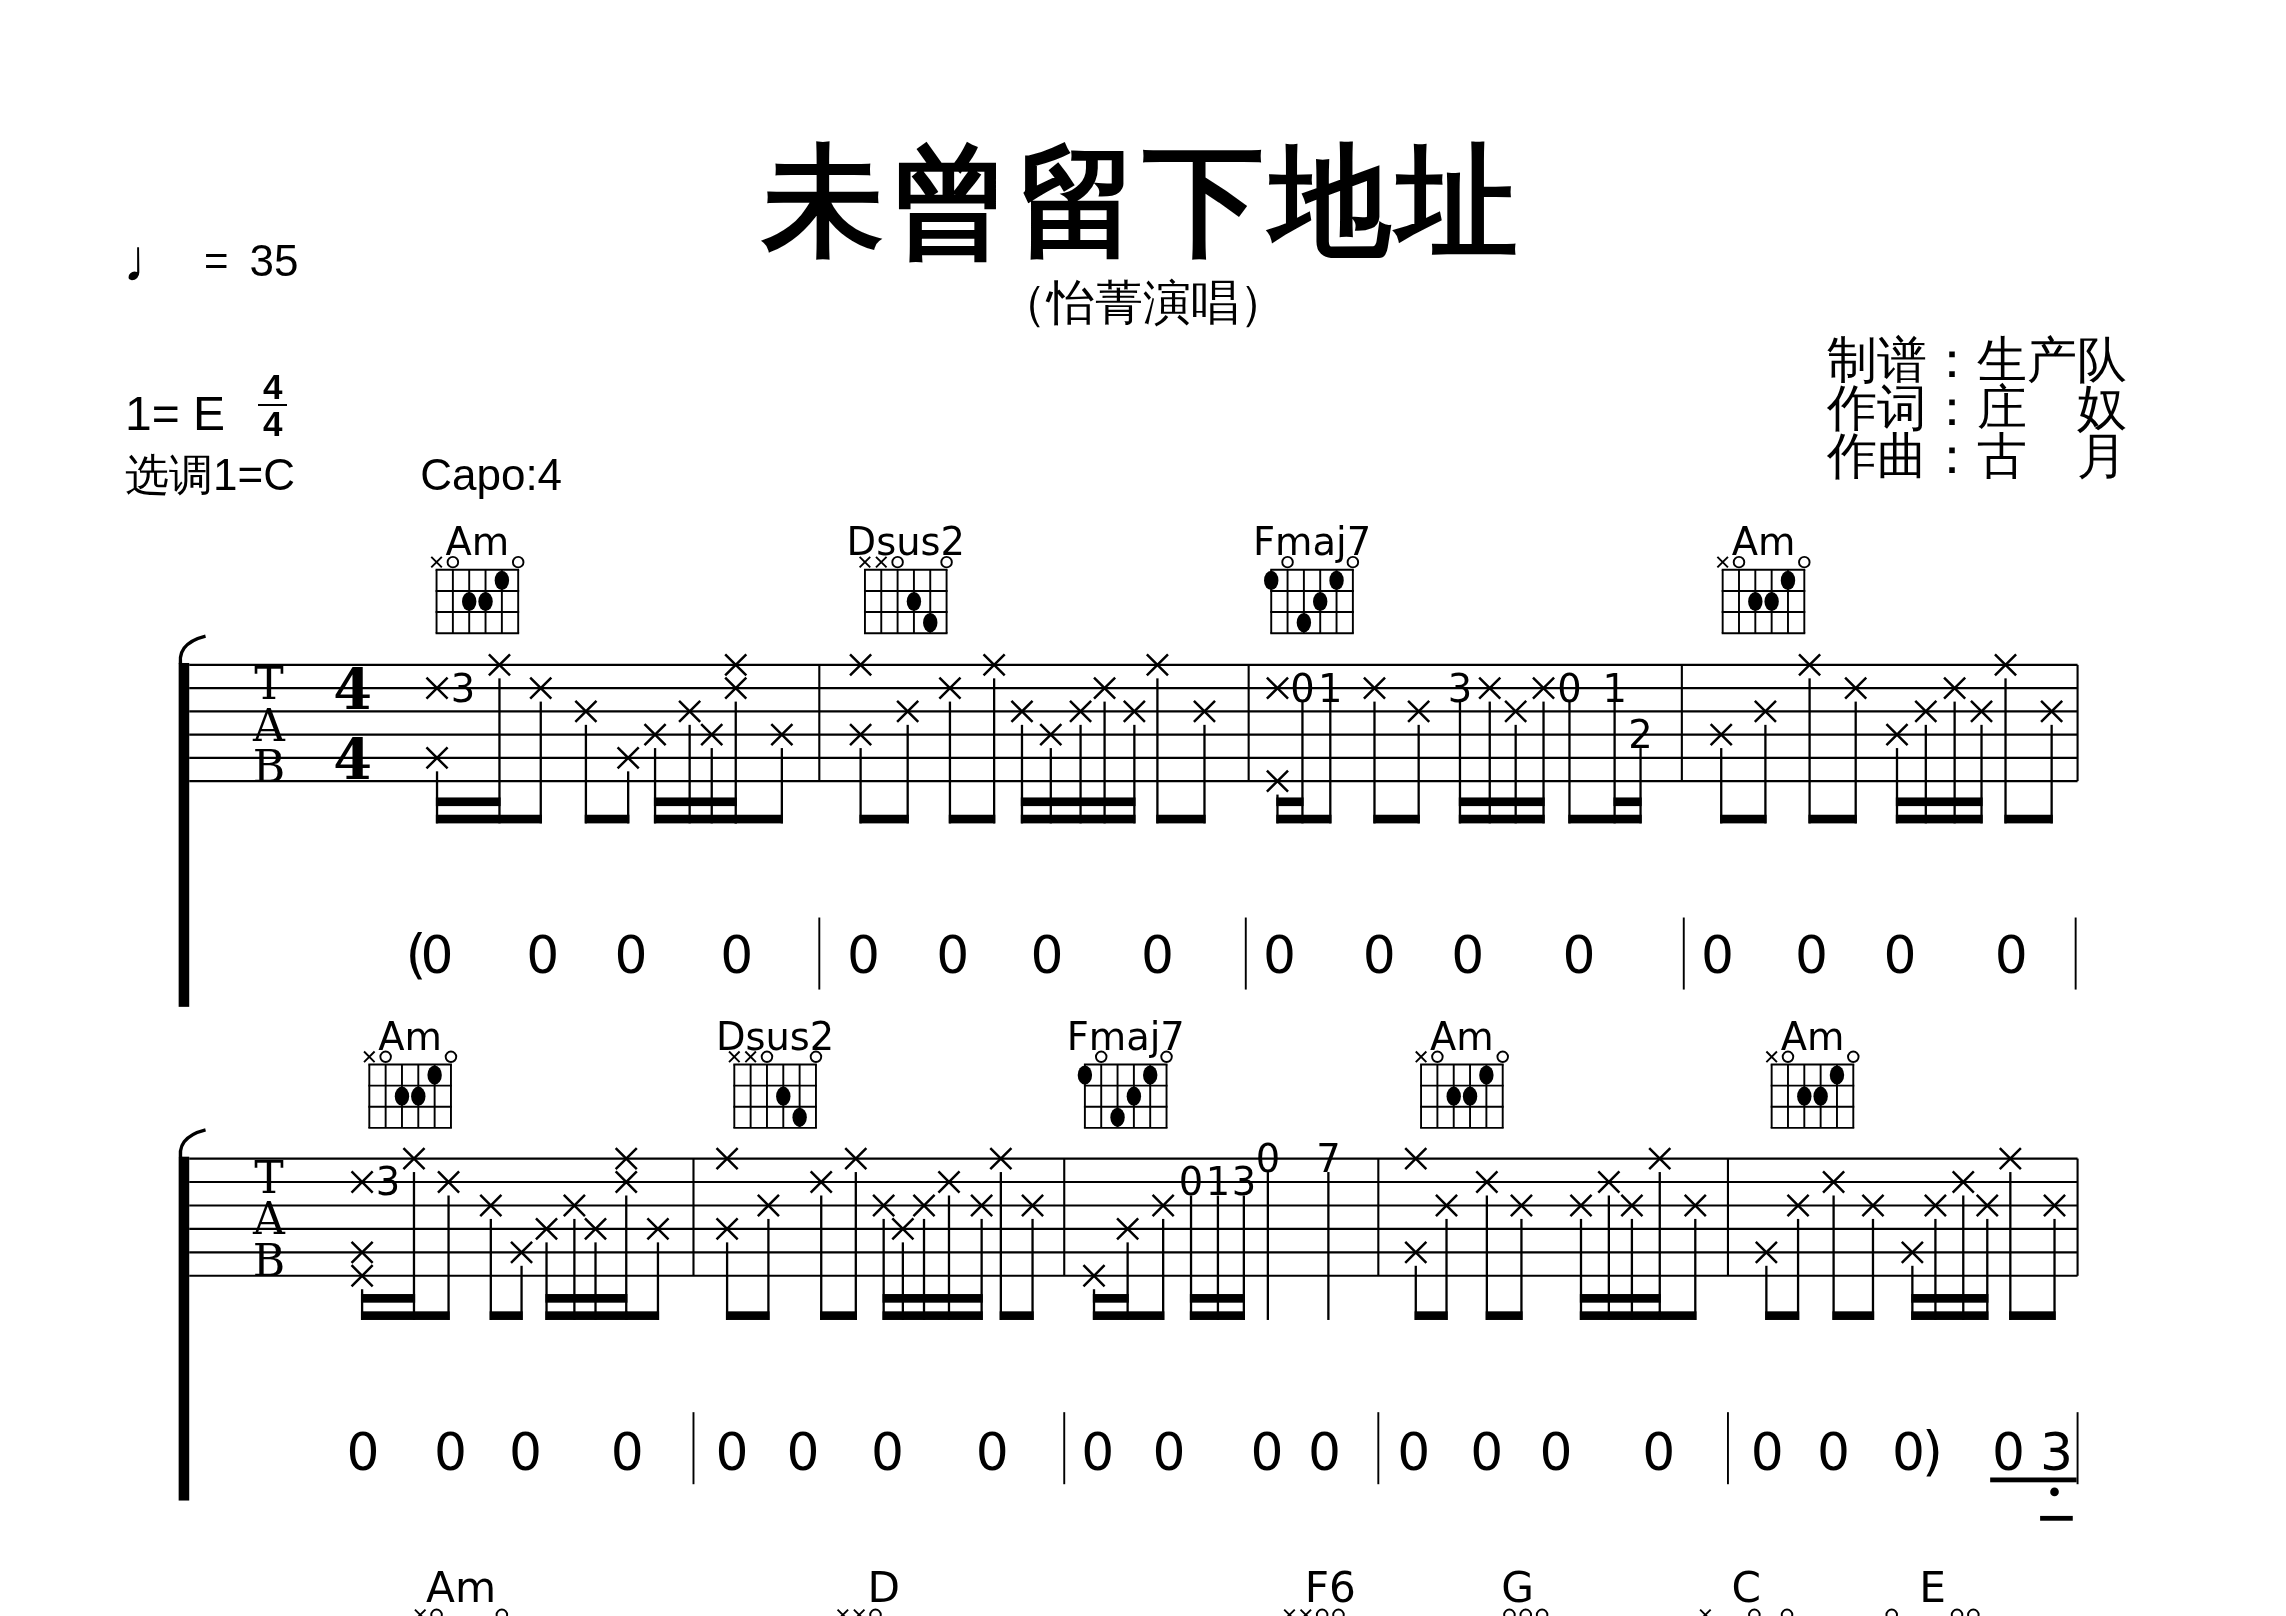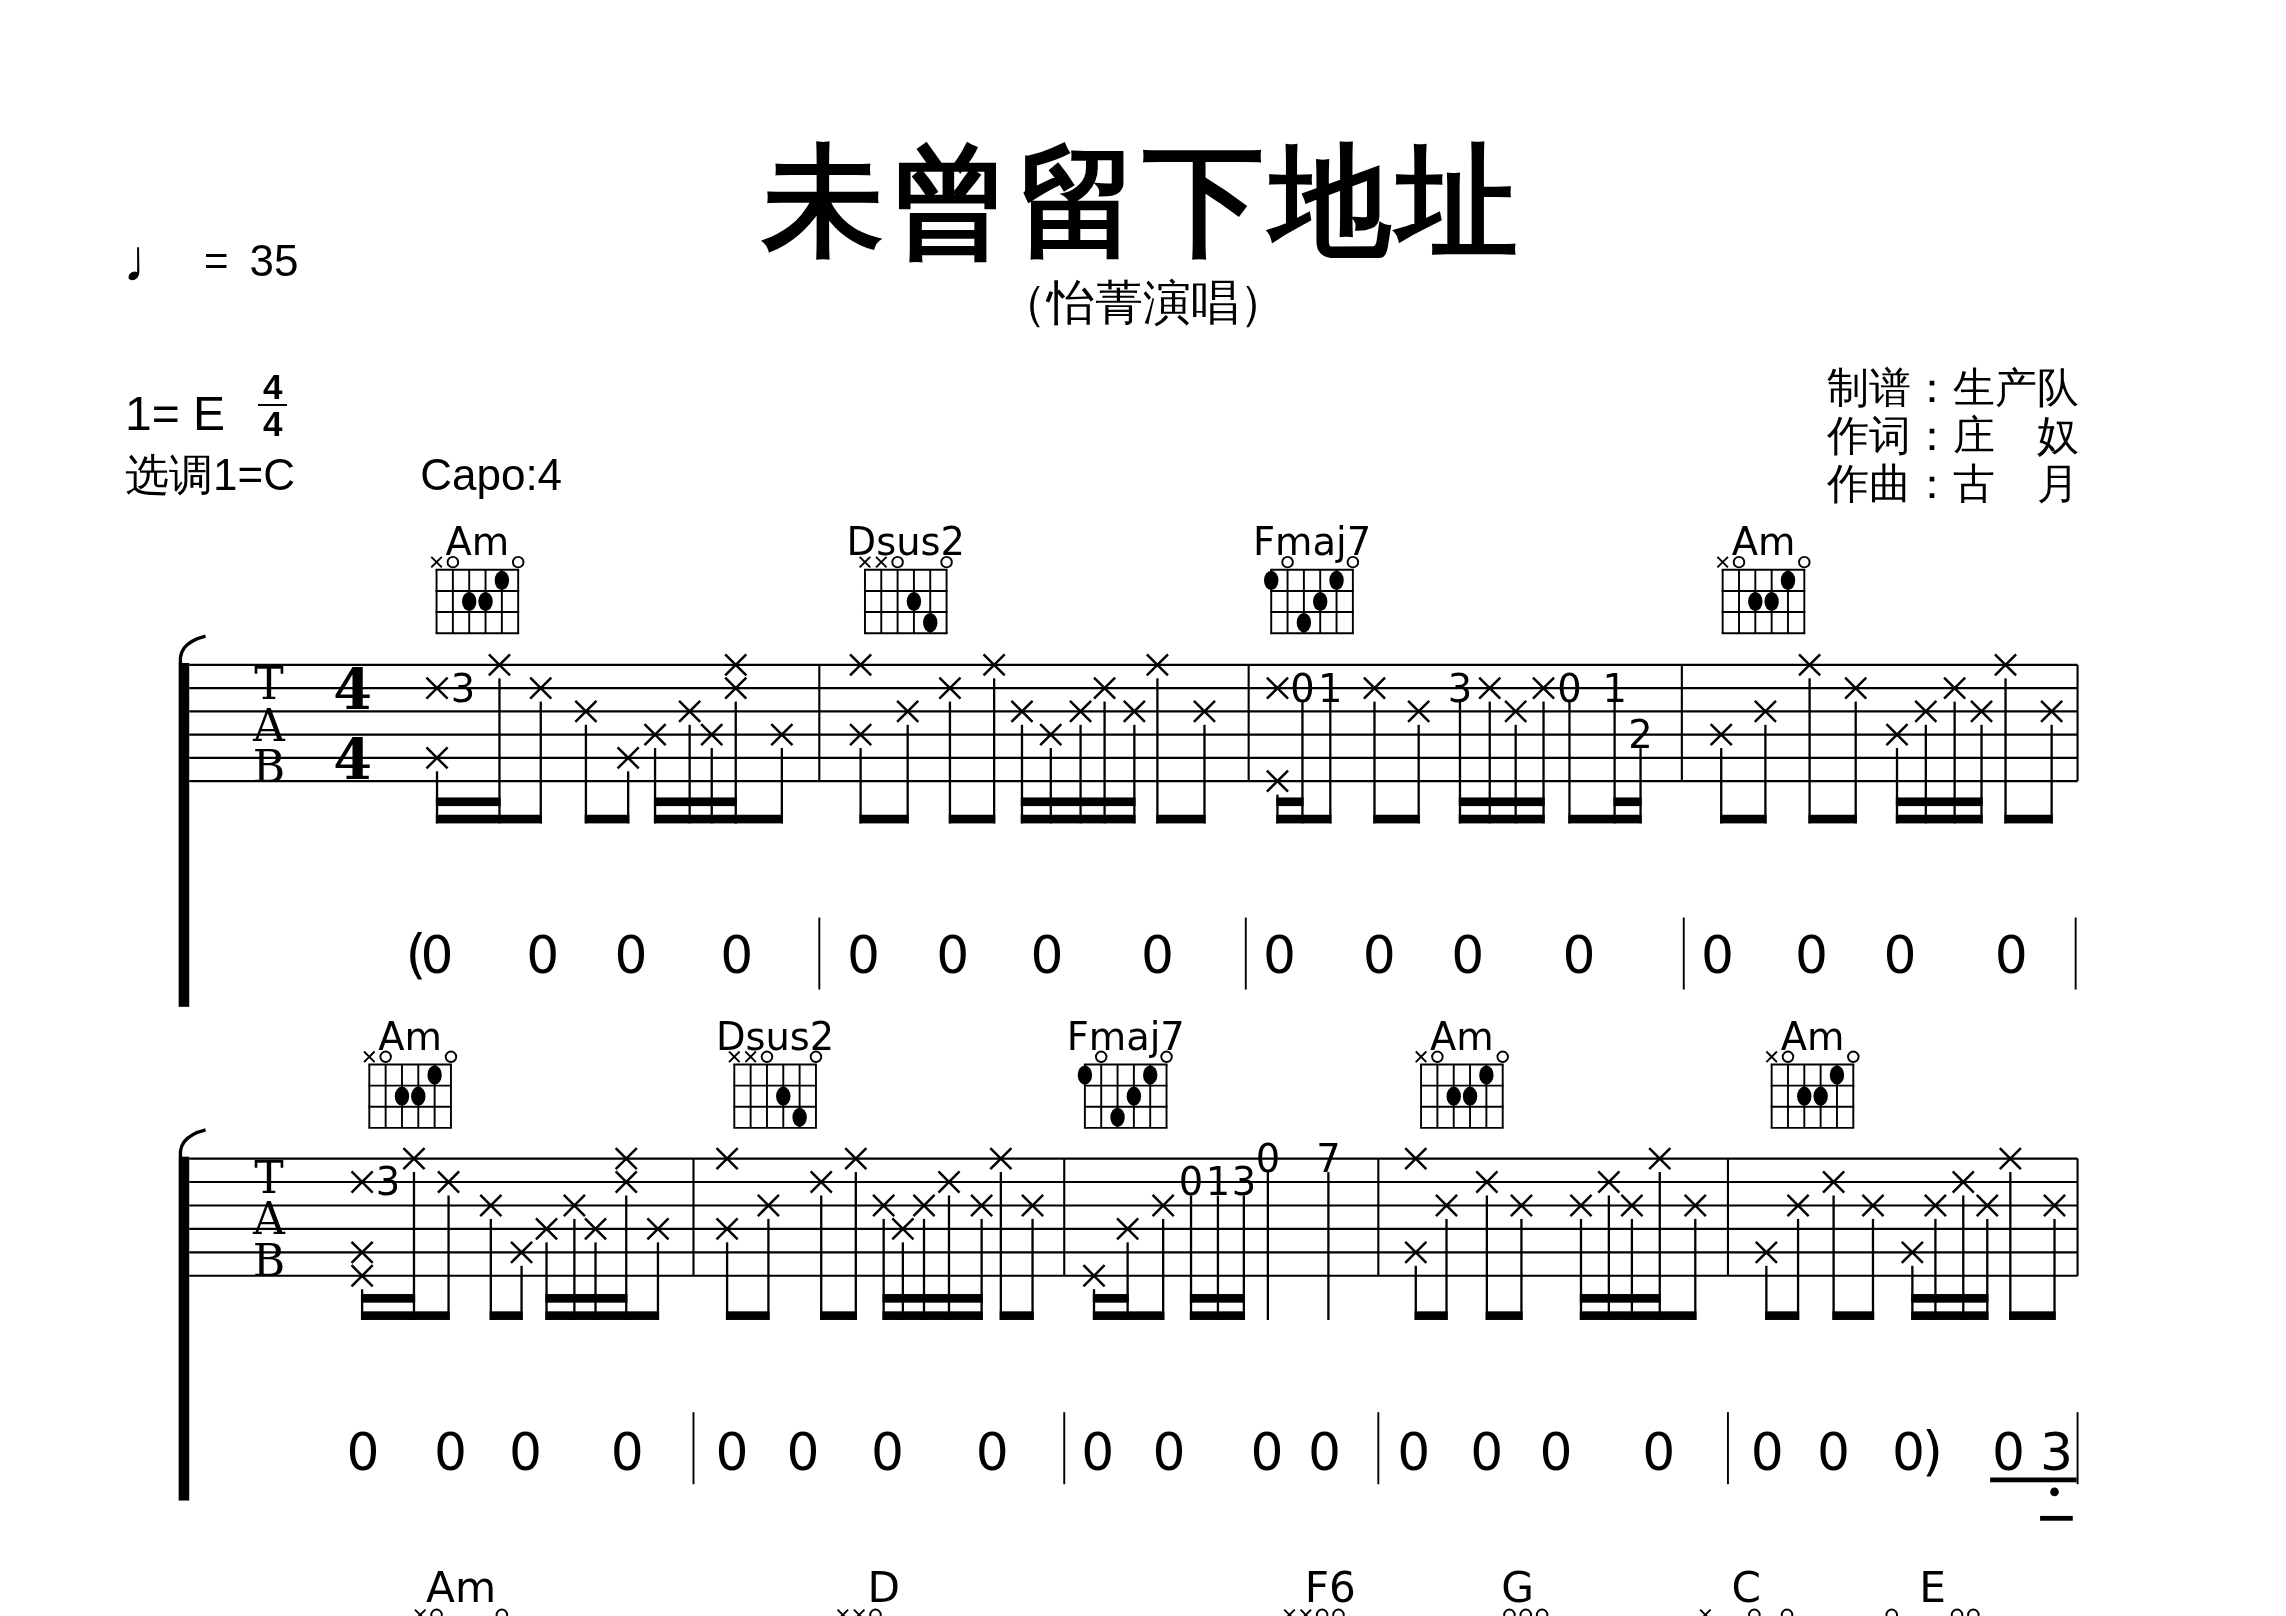--- a/index.html
+++ b/index.html
@@ -10,21 +10,21 @@
   .subtitle{left:0;right:0;top:271px;text-align:center;font-size:48px;}
   .tempo{left:123px;top:231px;display:flex;align-items:center;}
   .tempo .note{font-size:60px;line-height:60px;}
   .tempo .eq{font-size:42px;margin-left:21px;}
   .tempo .bpm{font-size:44px;margin-left:21px;}
   .keyline{left:125px;top:369px;display:flex;align-items:flex-end;font-size:48px;}
   .frac{display:inline-flex;flex-direction:column;align-items:center;font-size:35px;line-height:35px;margin-left:33px;font-weight:bold;}
   .frac .ftop{border-bottom:2.9px solid #000;padding:0 4.8px;}
   .tuningline{left:125px;top:446px;font-size:44px;}
   .capo{margin-left:113px;}
-  .credits{left:1827px;top:364px;font-size:42px;line-height:48px;}
+  .credits{left:1827px;top:336px;font-size:50px;line-height:48px;}
   svg text{user-select:none;}
 </style>
 </head>
 <body>
 
 <div class="page">
 
   <div class="abs tempo">
     <span class="note">♩</span>
     <span class="eq">=</span>

